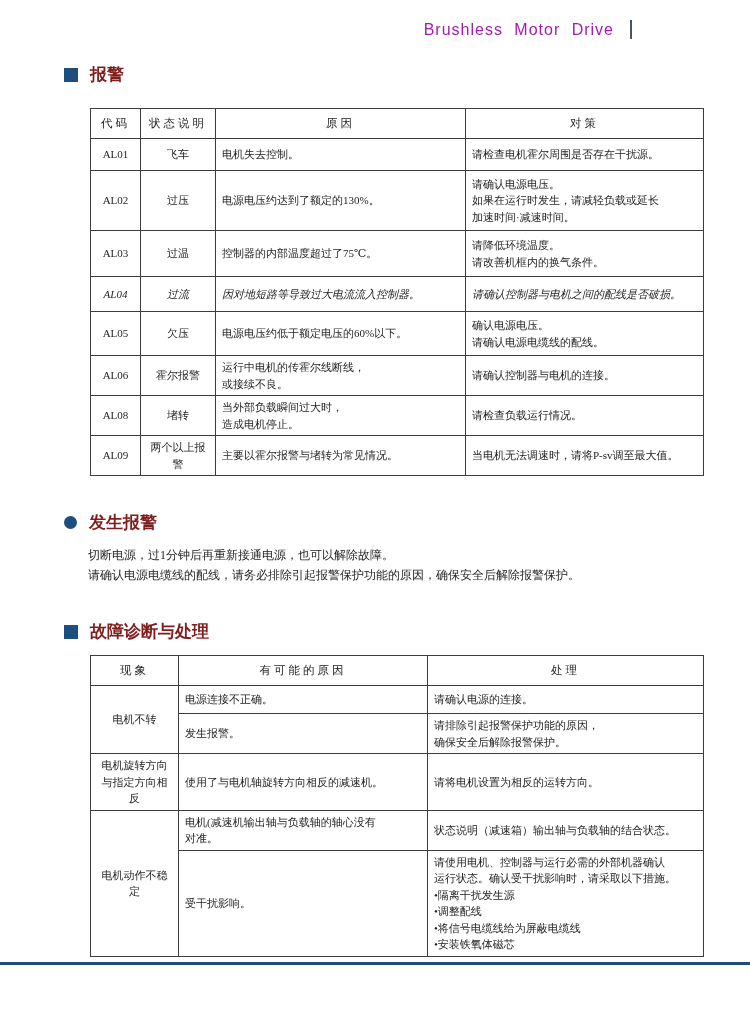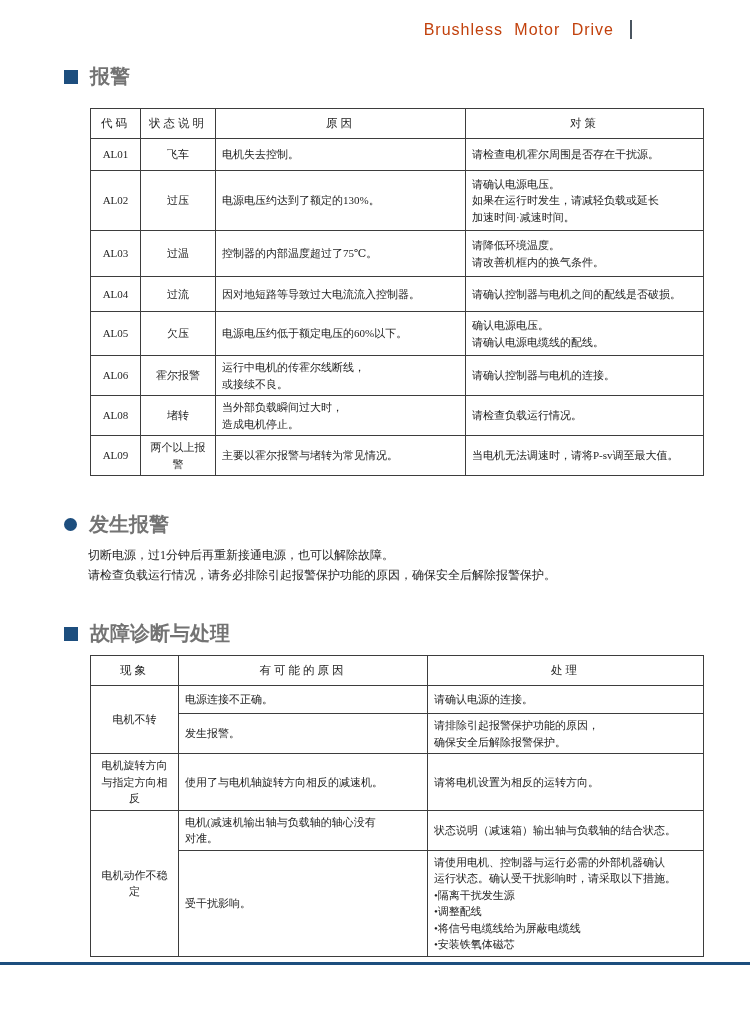--- a/index.html
+++ b/index.html
@@ -12,36 +12,36 @@
     font-family: "Liberation Serif", "DejaVu Serif", serif;
     color: #1a1a1a;
     overflow: hidden;
   }
   
   .doc-header {
     position: absolute;
     top: 20px; right: 118px;
     display: flex; align-items: center;
     font-family: "Liberation Sans", sans-serif;
-    font-size: 16px; color: #c2410c;
+    font-size: 16px; color: #a21caf;
     letter-spacing: 1px; word-spacing: 6px;
   }
   .doc-header .hdr-sep {
     display: inline-block;
     width: 2px; height: 19px;
     background: #4a5560;
     margin-left: 16px;
   }
   
   .section-heading {
     position: absolute;
     left: 64px;
     display: flex; align-items: center;
     font-family: "Liberation Sans", sans-serif;
-    font-weight: bold; font-size: 20px; color: #737373; text-align: center;
+    font-weight: bold; font-size: 17px; color: #7f1d1d; text-align: center;
   }
   .bullet-square {
     display: inline-block; width: 14px; height: 14px;
     background: #1d4e7e; margin-right: 12px;
   }
   .bullet-circle {
     display: inline-block; width: 13px; height: 13px;
     border-radius: 50%;
     background: #1d4e7e; margin-right: 12px;
   }
@@ -146,21 +146,21 @@
 如果在运行时发生，请减轻负载或延长
 加速时间·减速时间。</td>
     </tr>
     <tr style="height: 46px;">
       <td class="cen">AL03</td>
       <td class="cen">过温</td>
       <td>控制器的内部温度超过了75℃。</td>
       <td>请降低环境温度。
 请改善机框内的换气条件。</td>
     </tr>
-    <tr style="height: 35px;">
+    <tr style="height: 35px; font-style: italic;">
       <td class="cen">AL04</td>
       <td class="cen">过流</td>
       <td>因对地短路等导致过大电流流入控制器。</td>
       <td>请确认控制器与电机之间的配线是否破损。</td>
     </tr>
     <tr style="height: 44px;">
       <td class="cen">AL05</td>
       <td class="cen">欠压</td>
       <td>电源电压约低于额定电压的60%以下。</td>
       <td>确认电源电压。
@@ -188,21 +188,21 @@
     </tr>
   </tbody>
     </table>
 
   <div class="section-heading" style="top: 511px;">
     <span class="bullet-circle"></span>
     <span>发生报警</span>
   </div>
 
   <div class="para" style="top: 545px;">切断电源，过1分钟后再重新接通电源，也可以解除故障。
-请检查负载运行情况，请务必排除引起报警保护功能的原因，确保安全后解除报警保护。</div>
+请确认电源电缆线的配线，请务必排除引起报警保护功能的原因，确保安全后解除报警保护。</div>
 
   <div class="section-heading" style="top: 620px;">
     <span class="bullet-square"></span>
     <span>故障诊断与处理</span>
   </div>
 
   <table class="doc-table" style="top: 655px;">
     <colgroup>
       <col style="width: 88px;">
         <col style="width: 249px;">

